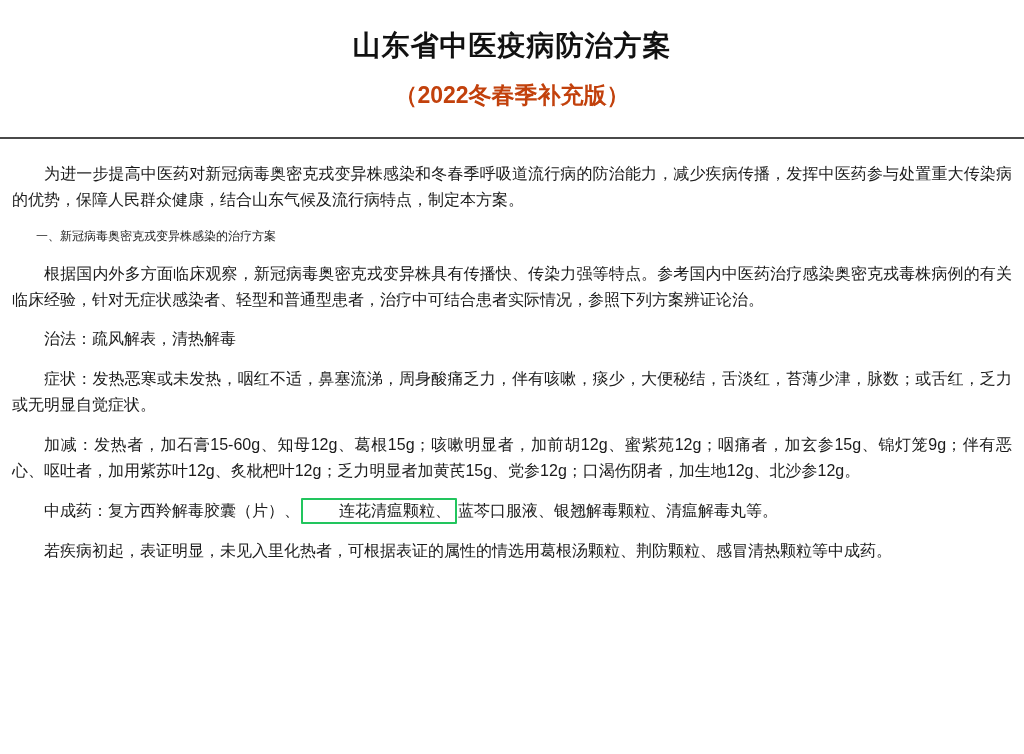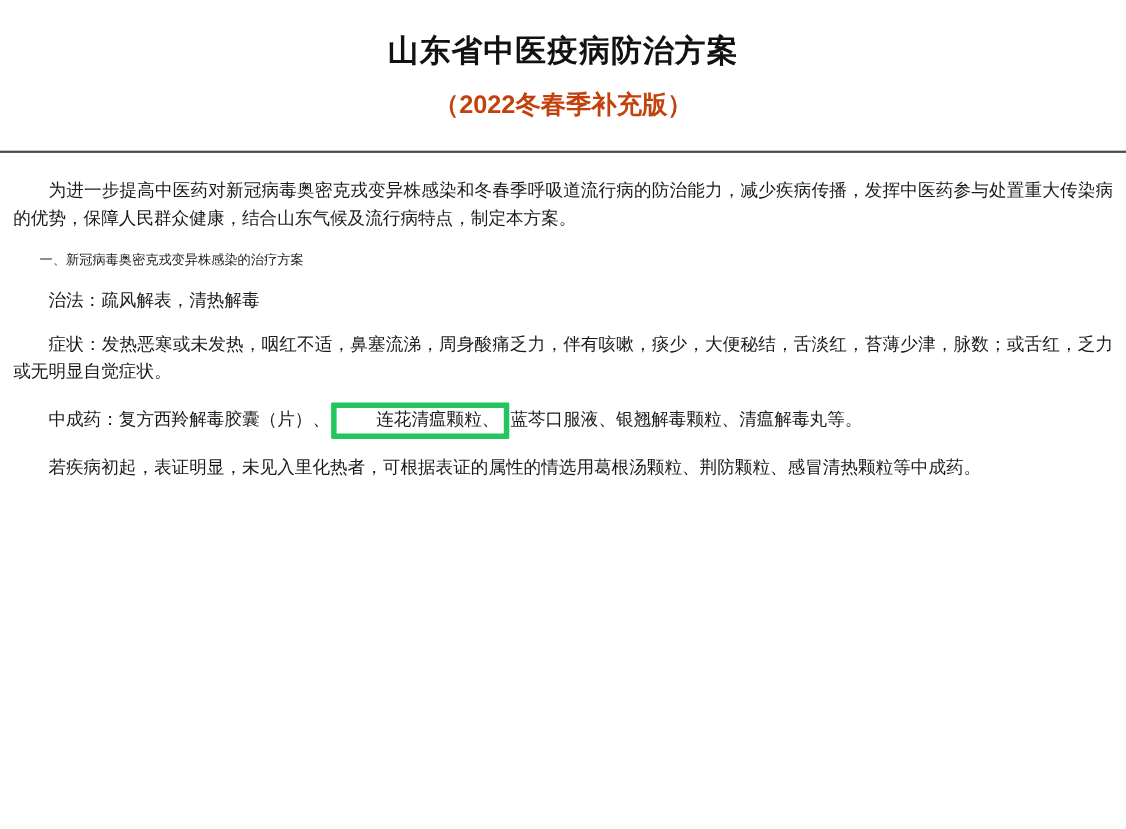--- a/index.html
+++ b/index.html
@@ -61,21 +61,21 @@
   }
   p.section-head {
     font-size: 12px;
     line-height: 1.62;
     margin: 14px 0 0 0;
     text-indent: 2em;
     color: #1a1a1a;
   }
   .highlight-box {
     display: inline-block;
-    border: 5px solid #22c55e;
+    border: 2px solid #22c55e;
     padding: 1px 4px 2px 4px;
     margin: 0 1px;
     line-height: 1.2;
     border-radius: 1px;
   }
   .inline {
     display: inline;
   }
 </style>
 </head>
@@ -89,25 +89,27 @@
   </div>
 
   <div class="rule"></div>
 
   <div class="body-area">
 
     <p class="para first">为进一步提高中医药对新冠病毒奥密克戎变异株感染和冬春季呼吸道流行病的防治能力，减少疾病传播，发挥中医药参与处置重大传染病的优势，保障人民群众健康，结合山东气候及流行病特点，制定本方案。</p>
 
     <p class="section-head">一、新冠病毒奥密克戎变异株感染的治疗方案</p>
 
+    <p class="para">根据国内外多方面临床观察，新冠病毒奥密克戎变异株具有传播快、传染力强等特点。参考国内中医药治疗感染奥密克戎毒株病例的有关临床经验，针对无症状感染者、轻型和普通型患者，治疗中可结合患者实际情况，参照下列方案辨证论治。</p>
 
     <p class="para">治法：疏风解表，清热解毒</p>
 
     <p class="para">症状：发热恶寒或未发热，咽红不适，鼻塞流涕，周身酸痛乏力，伴有咳嗽，痰少，大便秘结，舌淡红，苔薄少津，脉数；或舌红，乏力或无明显自觉症状。</p>
 
 
+    <p class="para">加减：发热者，加石膏15-60g、知母12g、葛根15g；咳嗽明显者，加前胡12g、蜜紫苑12g；咽痛者，加玄参15g、锦灯笼9g；伴有恶心、呕吐者，加用紫苏叶12g、炙枇杷叶12g；乏力明显者加黄芪15g、党参12g；口渴伤阴者，加生地12g、北沙参12g。</p>
 
     <p class="para"><span class="inline">中成药：复方西羚解毒胶囊（片）、</span><span class="highlight-box">连花清瘟颗粒、</span><span class="inline">蓝芩口服液、银翘解毒颗粒、清瘟解毒丸等。</span></p>
 
     <p class="para">若疾病初起，表证明显，未见入里化热者，可根据表证的属性的情选用葛根汤颗粒、荆防颗粒、感冒清热颗粒等中成药。</p>
 
   </div>
 </div>
 
 </body></html>

